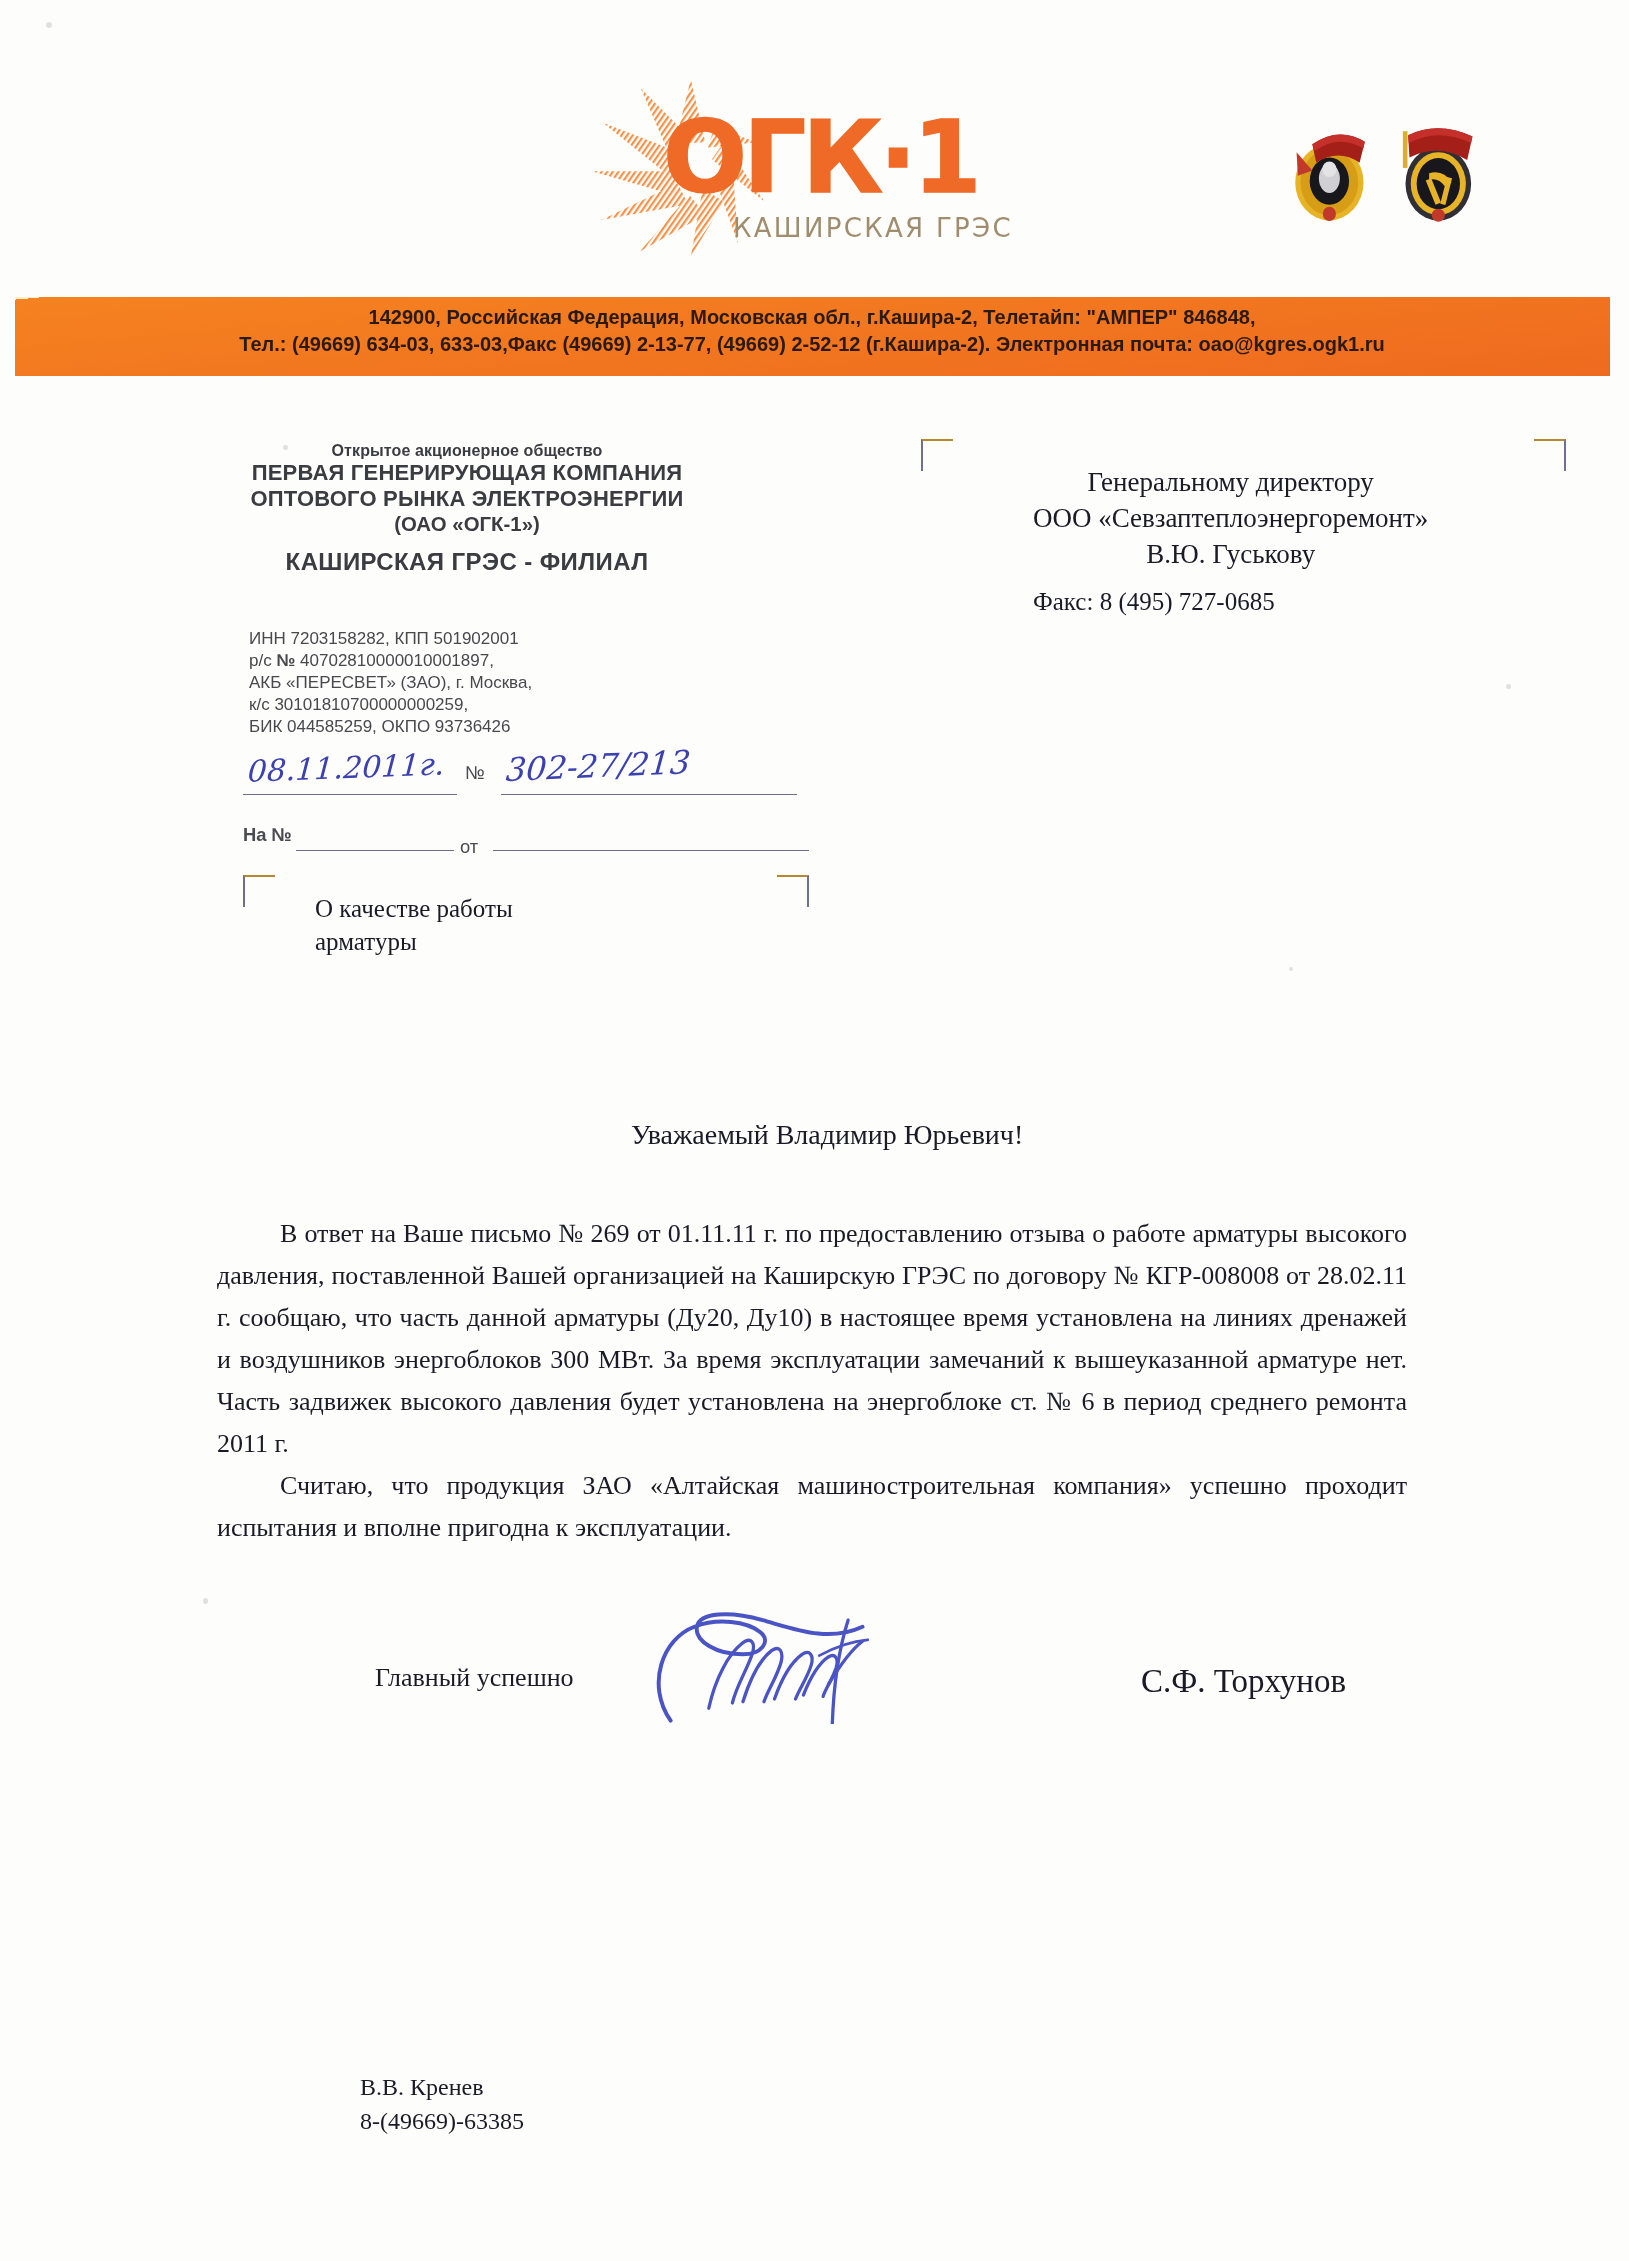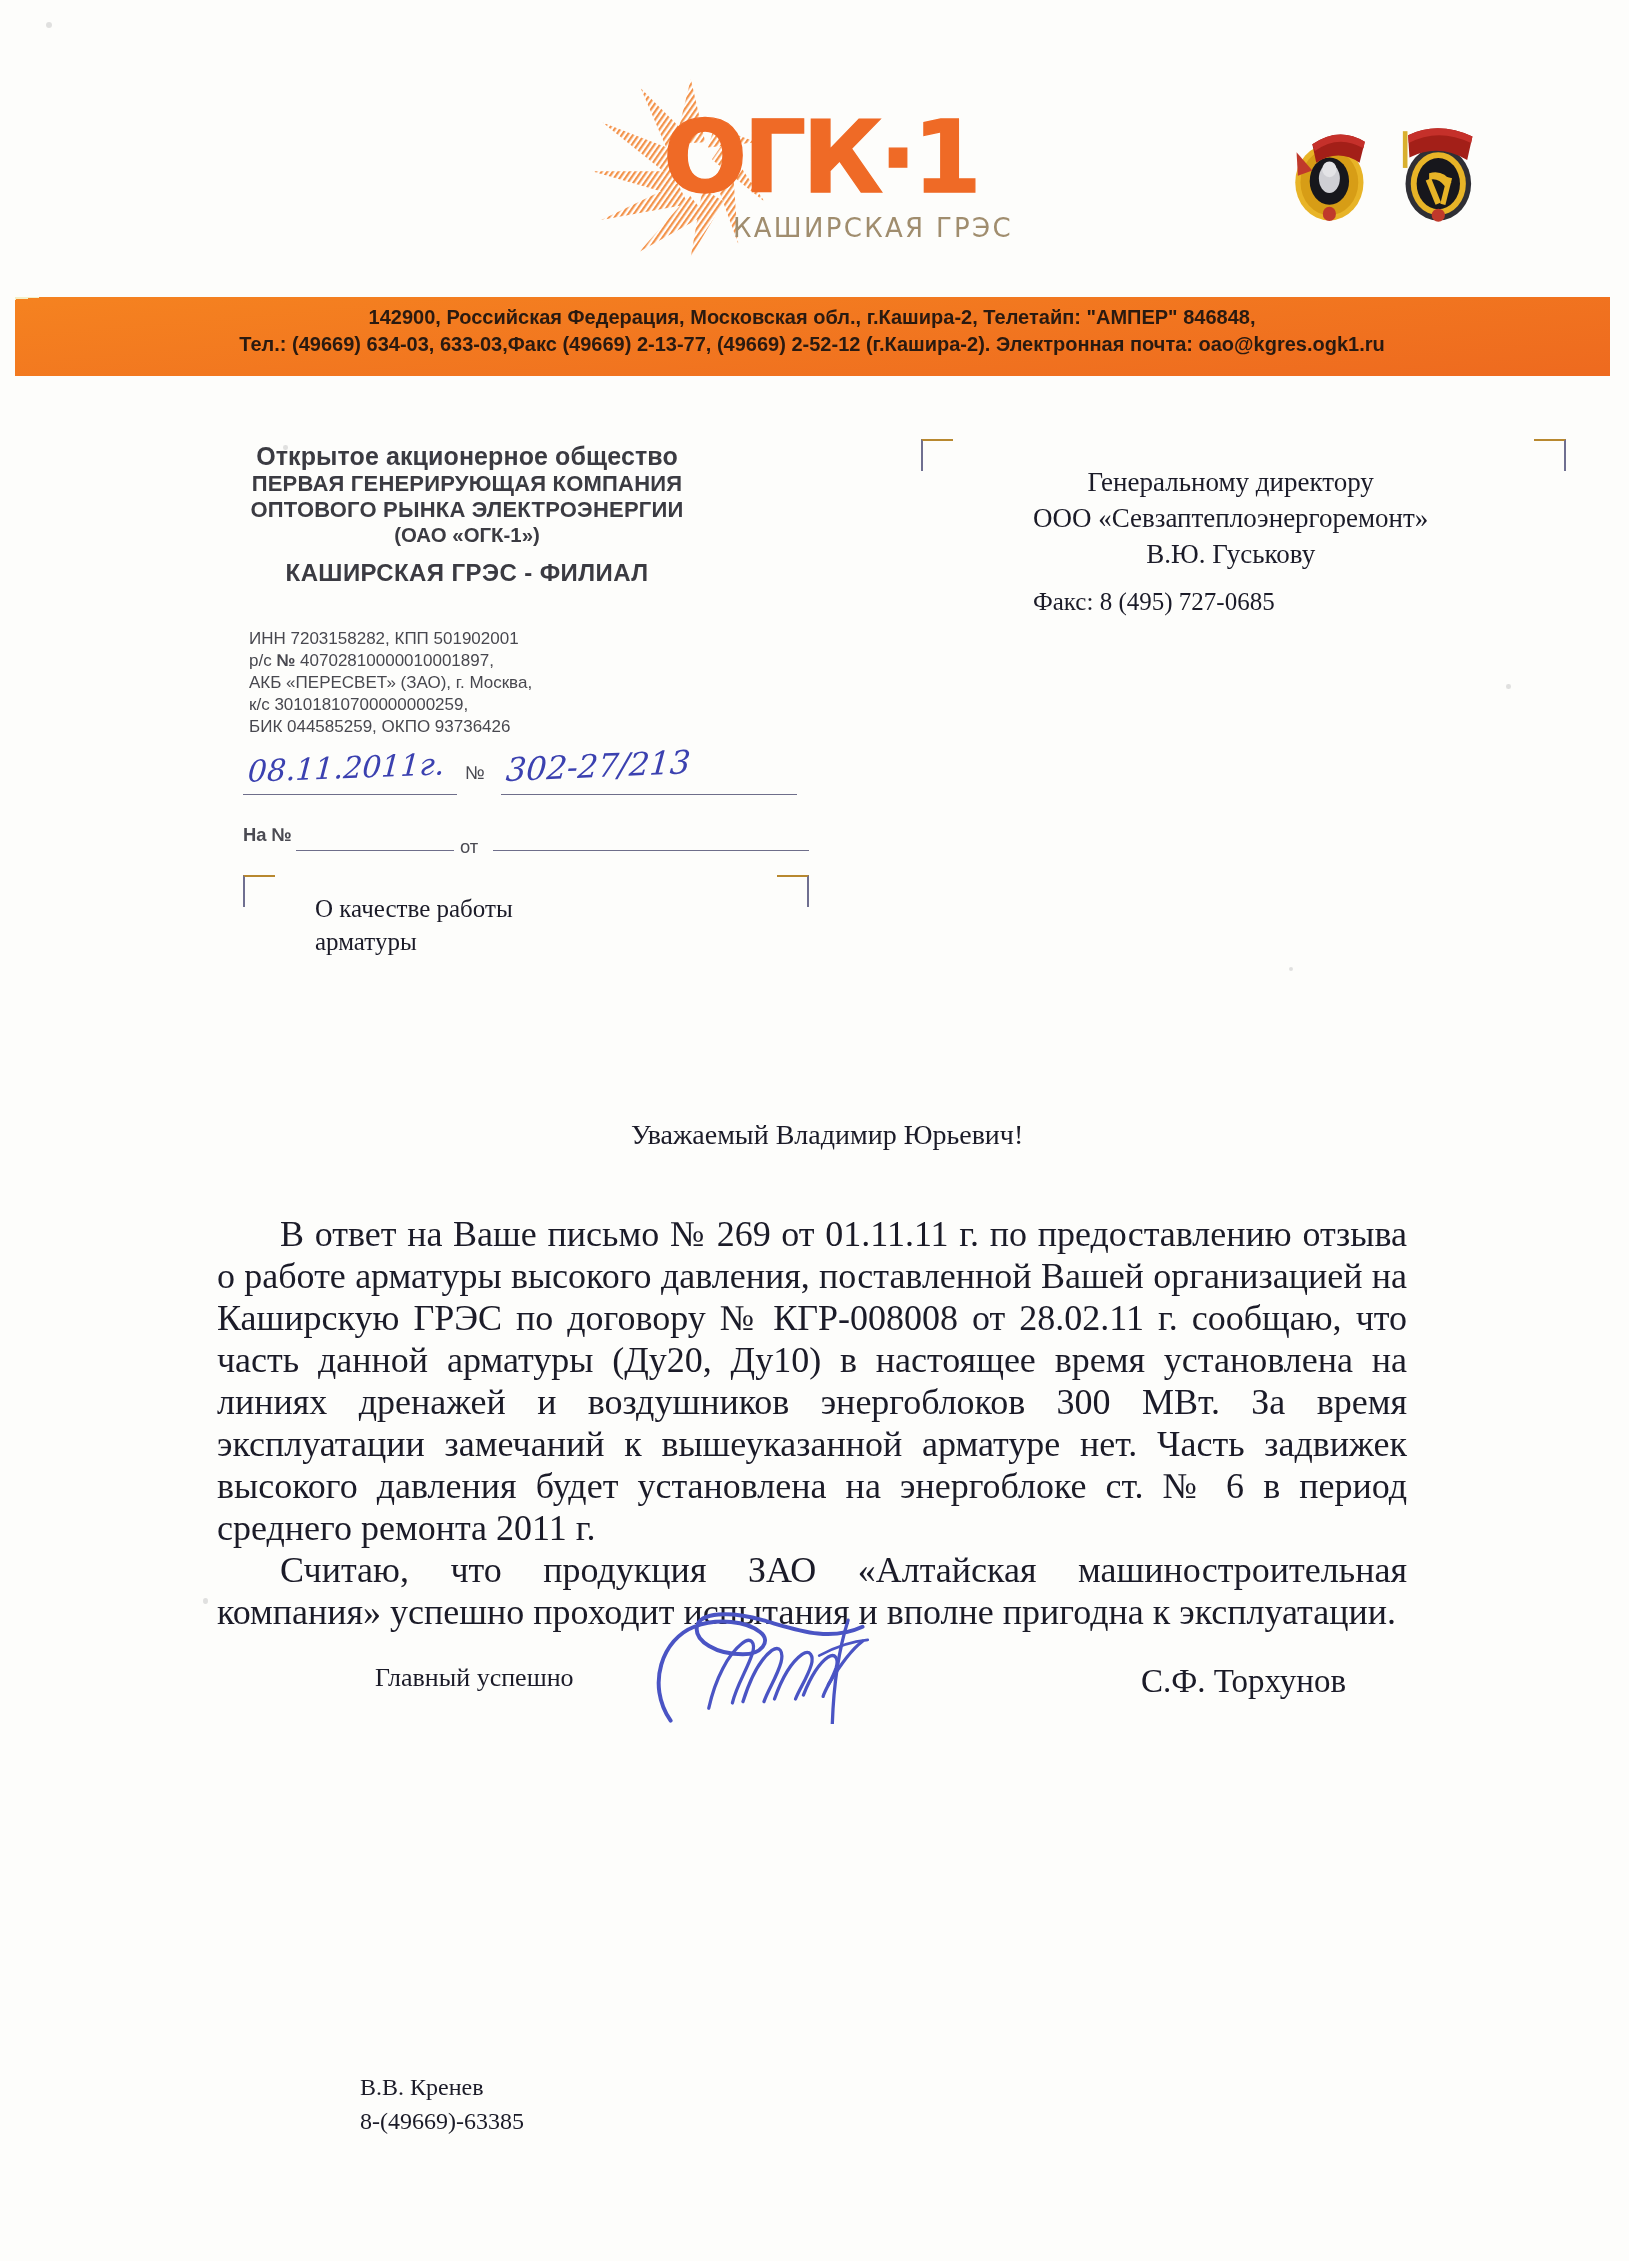--- a/index.html
+++ b/index.html
@@ -100,21 +100,21 @@
   #letterhead {
     position: absolute;
     left: 217px;
     top: 442px;
     width: 500px;
     text-align: center;
     font-family: "Liberation Sans", sans-serif;
     color: #3b3b42;
   }
   #org-type {
-    font-size: 25px;
+    font-size: 16px;
     font-weight: 700;
     letter-spacing: 0.1px;
   }
   .org-name {
     font-size: 22px;
     font-weight: 700;
     letter-spacing: 0.2px;
     line-height: 26px;
   }
   #org-short {
@@ -254,21 +254,21 @@
     left: 631px;
     top: 1119px;
     font-size: 28px;
     white-space: nowrap;
   }
   #body {
     position: absolute;
     left: 217px;
     top: 1213px;
     width: 1190px;
-    font-size: 36px;
+    font-size: 26px;
     line-height: 42px;
     text-align: justify;
     text-justify: inter-word;
   }
   #body p { margin: 0; text-indent: 63px; }
 
   
   #sign-row {
     position: absolute;
     left: 217px;

